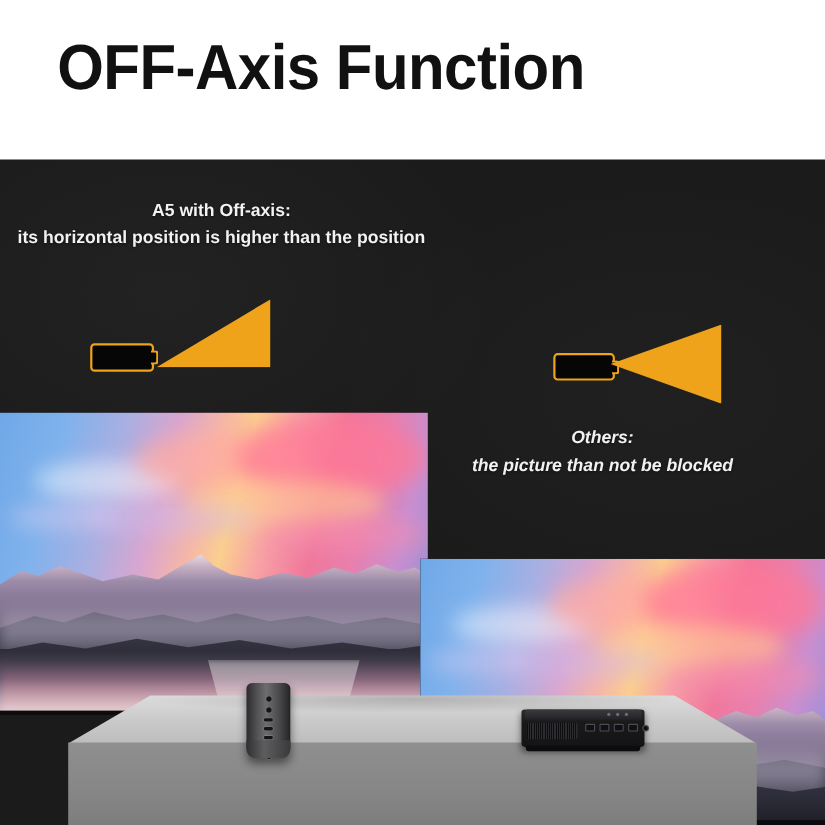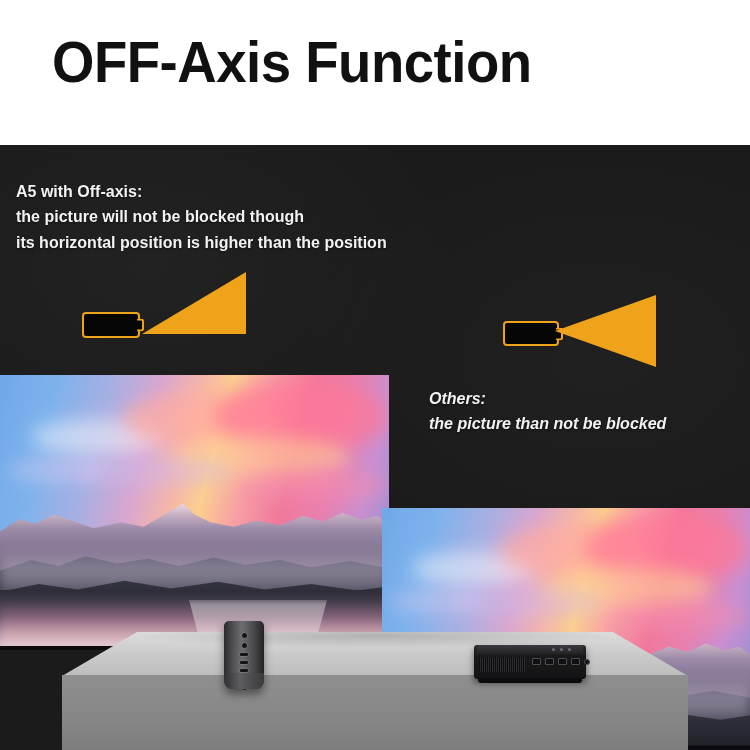--- a/index.html
+++ b/index.html
@@ -56,20 +56,21 @@
   }
 
   
   .caption-block {
     position: absolute;
     color: #f2f2f2;
     font-weight: 700;
     line-height: 1.58;
     z-index: 6;
     text-shadow: 0 1px 2px rgba(0,0,0,0.5);
+    text-align: center;
   }
   #caption-left {
     left: 16px;
     top: 34px;
     font-size: 16px;
   }
   #caption-left .cap-line-1 { font-size: 16px; }
   #caption-left .cap-line-2 { font-size: 16px; }
   #caption-left .cap-line-3 { font-size: 16px; }
   #caption-right {
@@ -341,21 +342,20 @@
 <div id="page">
 
   <div id="header-band">
     <div id="page-title">OFF-Axis Function</div>
   </div>
 
   <div id="dark-panel">
 
     <div id="caption-left" class="caption-block">
       <span class="cap-line cap-line-1">A5 with Off-axis:</span>
-      <span class="cap-line cap-line-2">the picture will not be blocked though</span>
       <span class="cap-line cap-line-3">its horizontal position is higher than the position</span>
     </div>
 
     <div id="caption-right" class="caption-block">
       <span class="cap-line">Others:</span>
       <span class="cap-line">the picture than not be blocked</span>
     </div>
 
     <div id="beam-diagram-offaxis" class="beam-diagram">
       <div id="proj-icon-offaxis" class="proj-icon"></div>

